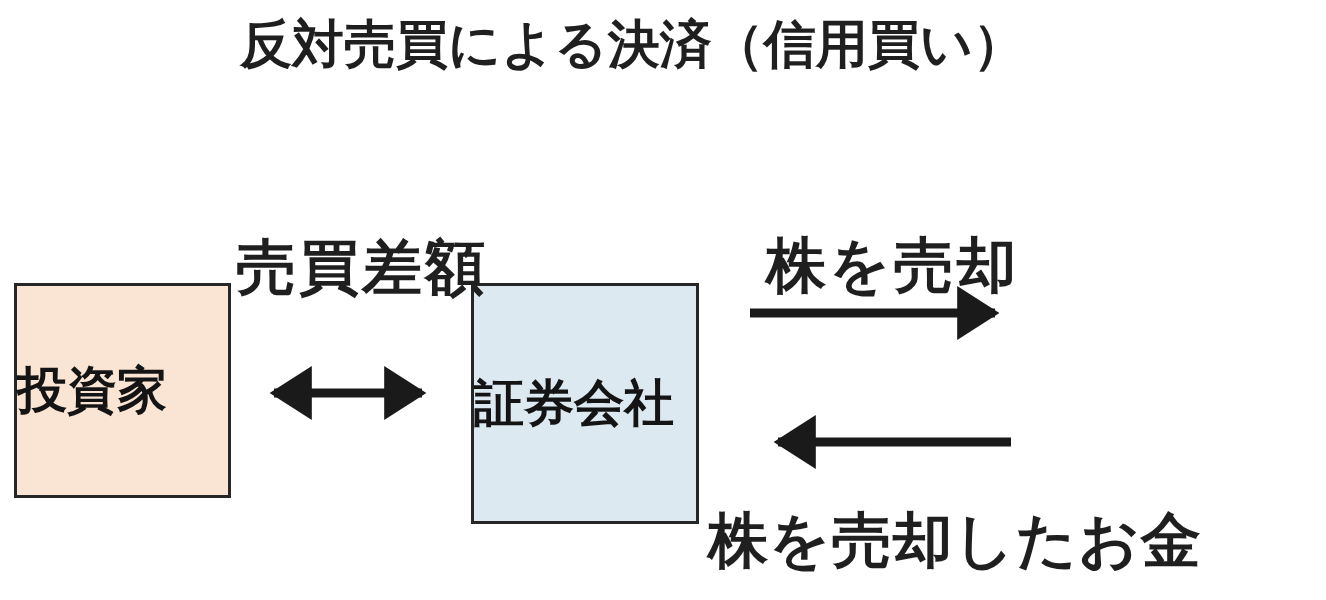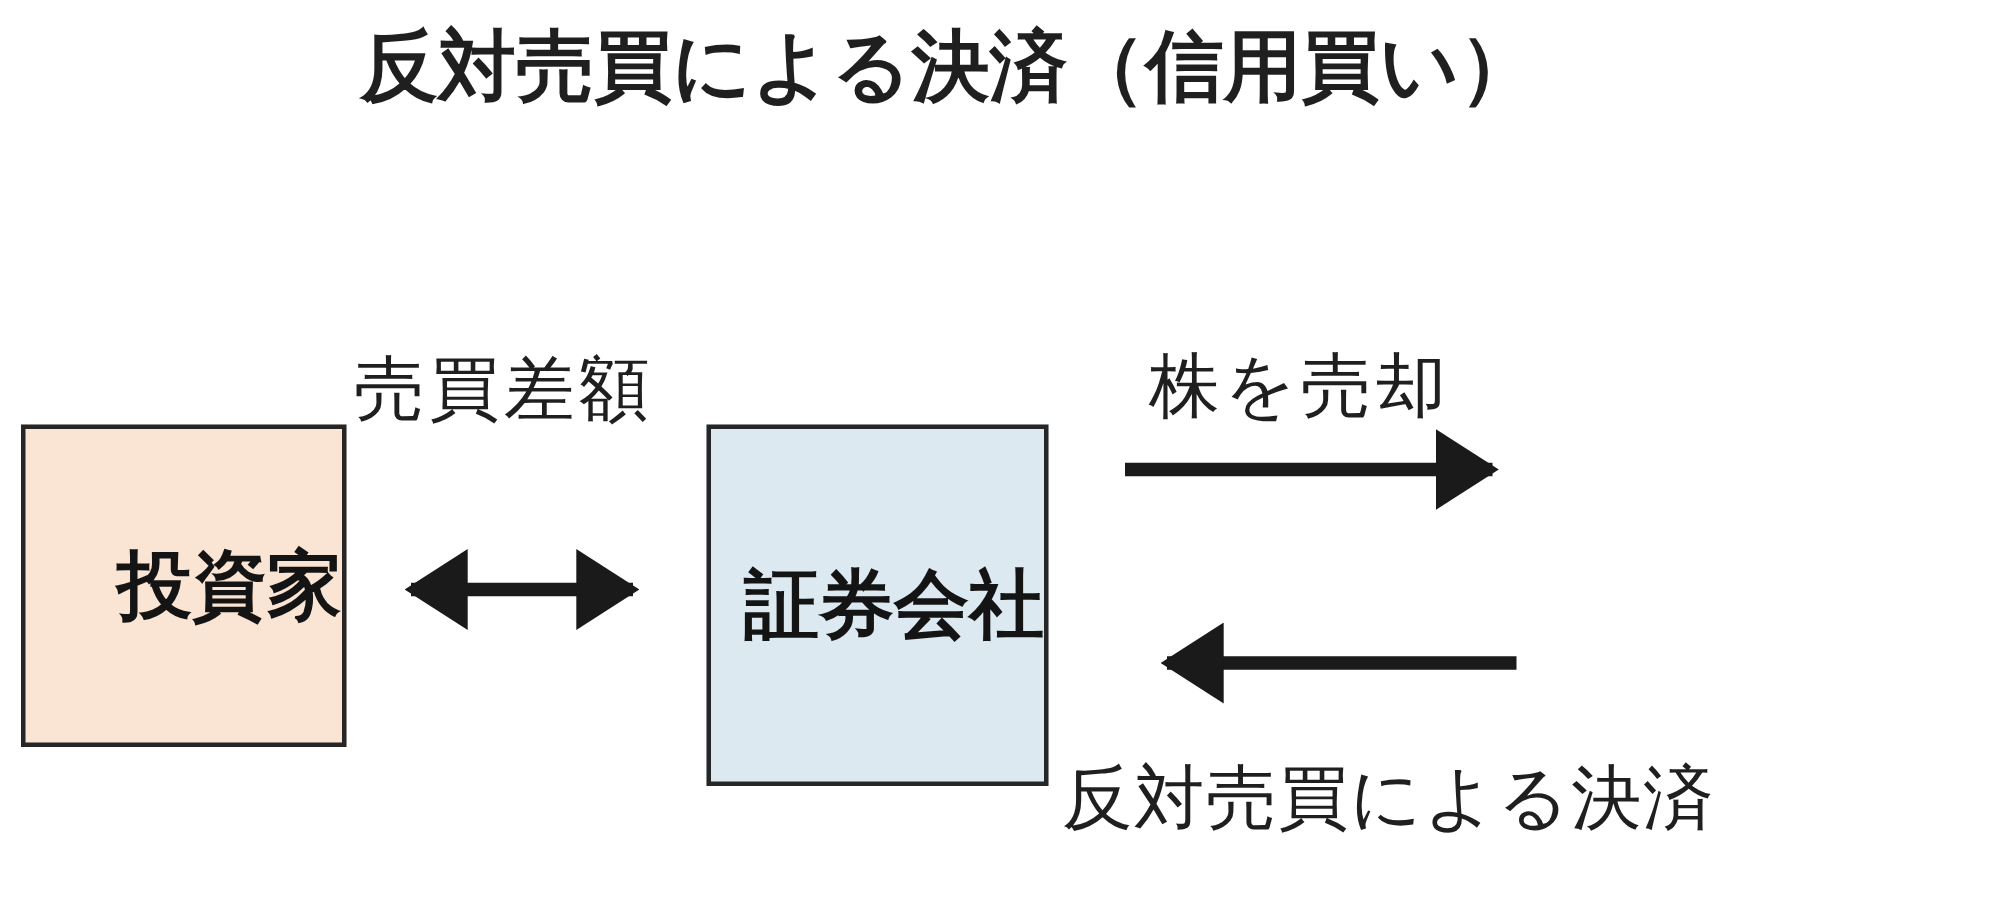--- a/index.html
+++ b/index.html
@@ -27,34 +27,33 @@
     letter-spacing: 0px;
     white-space: nowrap;
     color: #1f1f1f;
   }
   .node-box {
     position: absolute;
     box-sizing: border-box;
     border: 3px solid #262626;
     display: flex;
     align-items: center;
-    justify-content: flex-end;
+    justify-content: flex-start;
     font-size: 50px;
     font-weight: bold;
     color: #141414;
     white-space: nowrap;
-    padding-left: 23px;
   }
   .node-investor  { left: 14px;   top: 283px; width: 217px; height: 215px; background: #fae4d4; }
   .node-securities{ left: 471px;  top: 283px; width: 228px; height: 241px; background: #dce9f1; }
   .node-market    { left: 1022px; top: 283px; width: 241px; height: 215px; background: #ebf0dd; }
   .edge-label {
     position: absolute;
-    font-size: 47px;
-    font-weight: normal;
+    font-size: 60px;
+    font-weight: bold;
     white-space: nowrap;
     color: #1f1f1f;
     letter-spacing: 3px;
   }
   .label-diff  { left: 236px; top: 228px; }
   .label-sell  { left: 766px; top: 226px; }
   .label-money { left: 708px; top: 501px; letter-spacing: 1px; }
   .arrow-layer {
     position: absolute;
     left: 0; top: 0;
@@ -76,21 +75,21 @@
 
   <div class="node-box node-securities">
     <span>証券会社</span>
   </div>
 
 
   <div class="edge-label label-diff">売買差額</div>
 
   <div class="edge-label label-sell">株を売却</div>
 
-  <div class="edge-label label-money">反対売買による決済</div>
+  <div class="edge-label label-money">株を売却したお金</div>
 
   <svg class="arrow-layer" viewBox="0 0 1326 600" xmlns="http://www.w3.org/2000/svg">
     <defs>
       <marker id="head" viewBox="0 0 10 10" refX="9" refY="5" markerWidth="42" markerHeight="54" markerUnits="userSpaceOnUse" orient="auto-start-reverse" preserveAspectRatio="none">
         <path d="M0,0 L10,5 L0,10 Z" fill="#1a1a1a"></path>
       </marker>
     </defs>
     <line x1="274" y1="393" x2="422" y2="393" stroke="#1a1a1a" stroke-width="9" marker-start="url(#head)" marker-end="url(#head)"></line>
     <line x1="750" y1="313" x2="995" y2="313" stroke="#1a1a1a" stroke-width="9" marker-end="url(#head)"></line>
     <line x1="1011" y1="442" x2="778" y2="442" stroke="#1a1a1a" stroke-width="9" marker-end="url(#head)"></line>

